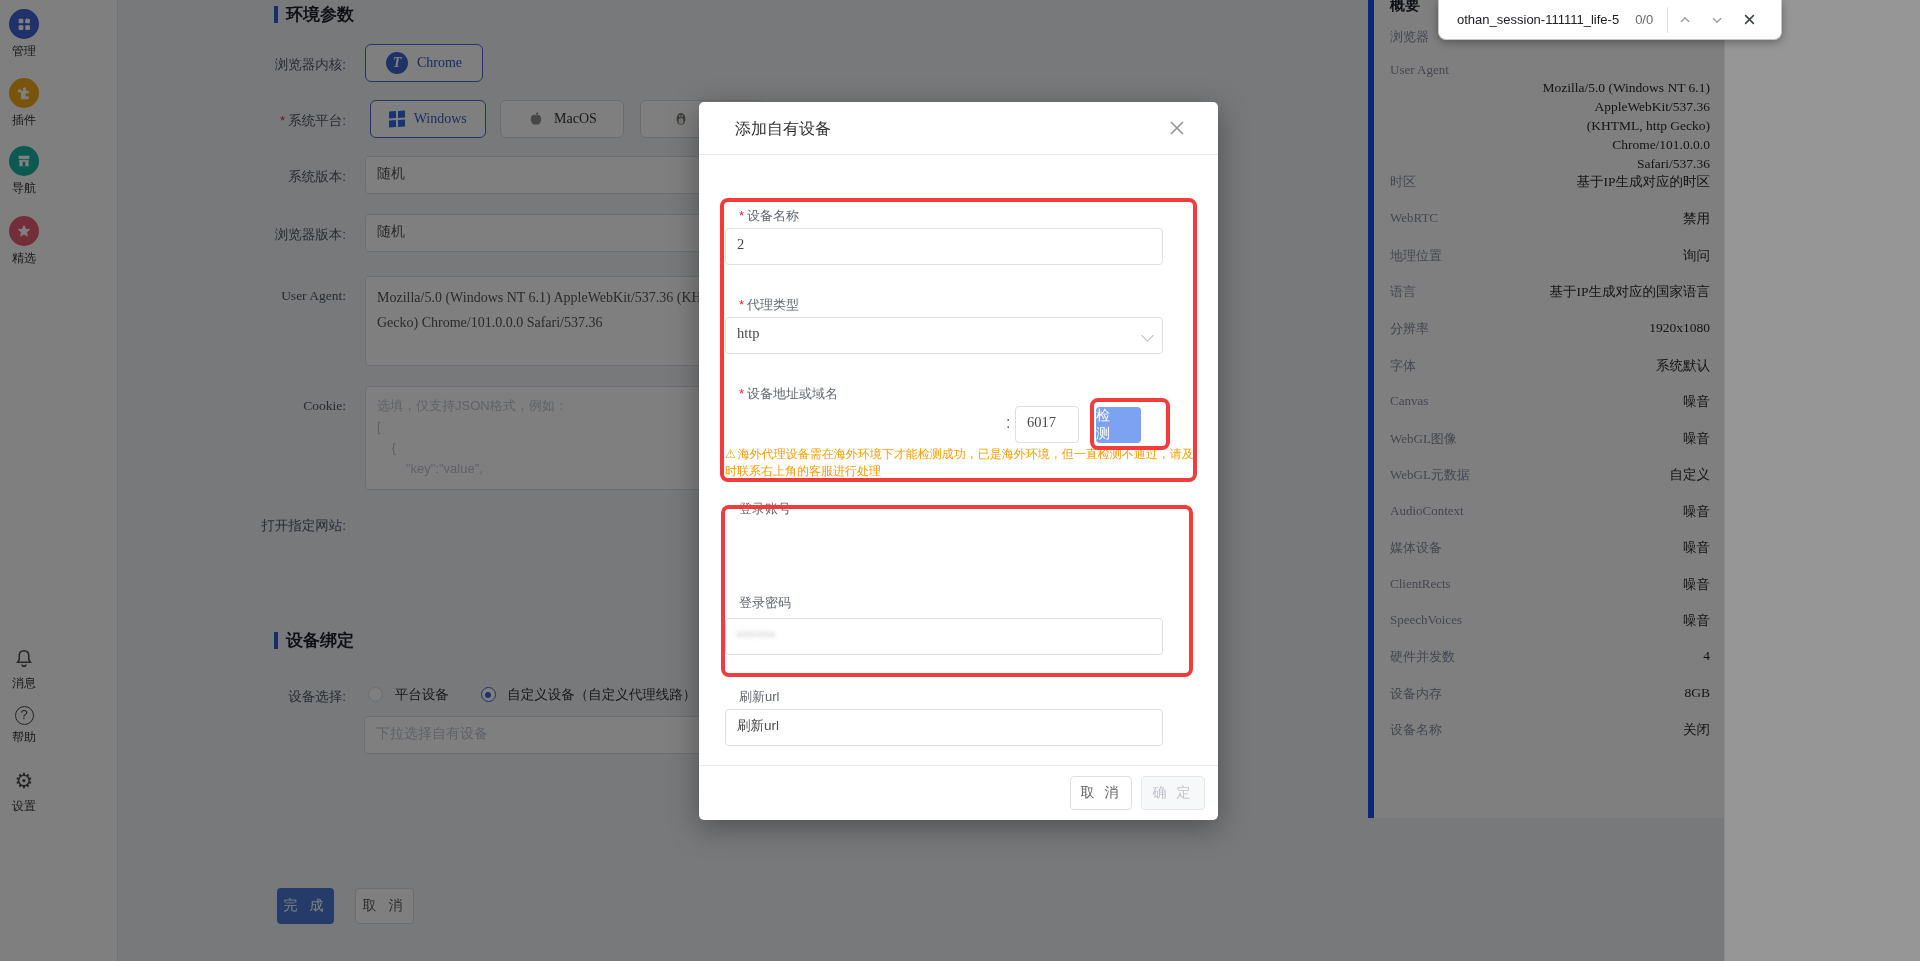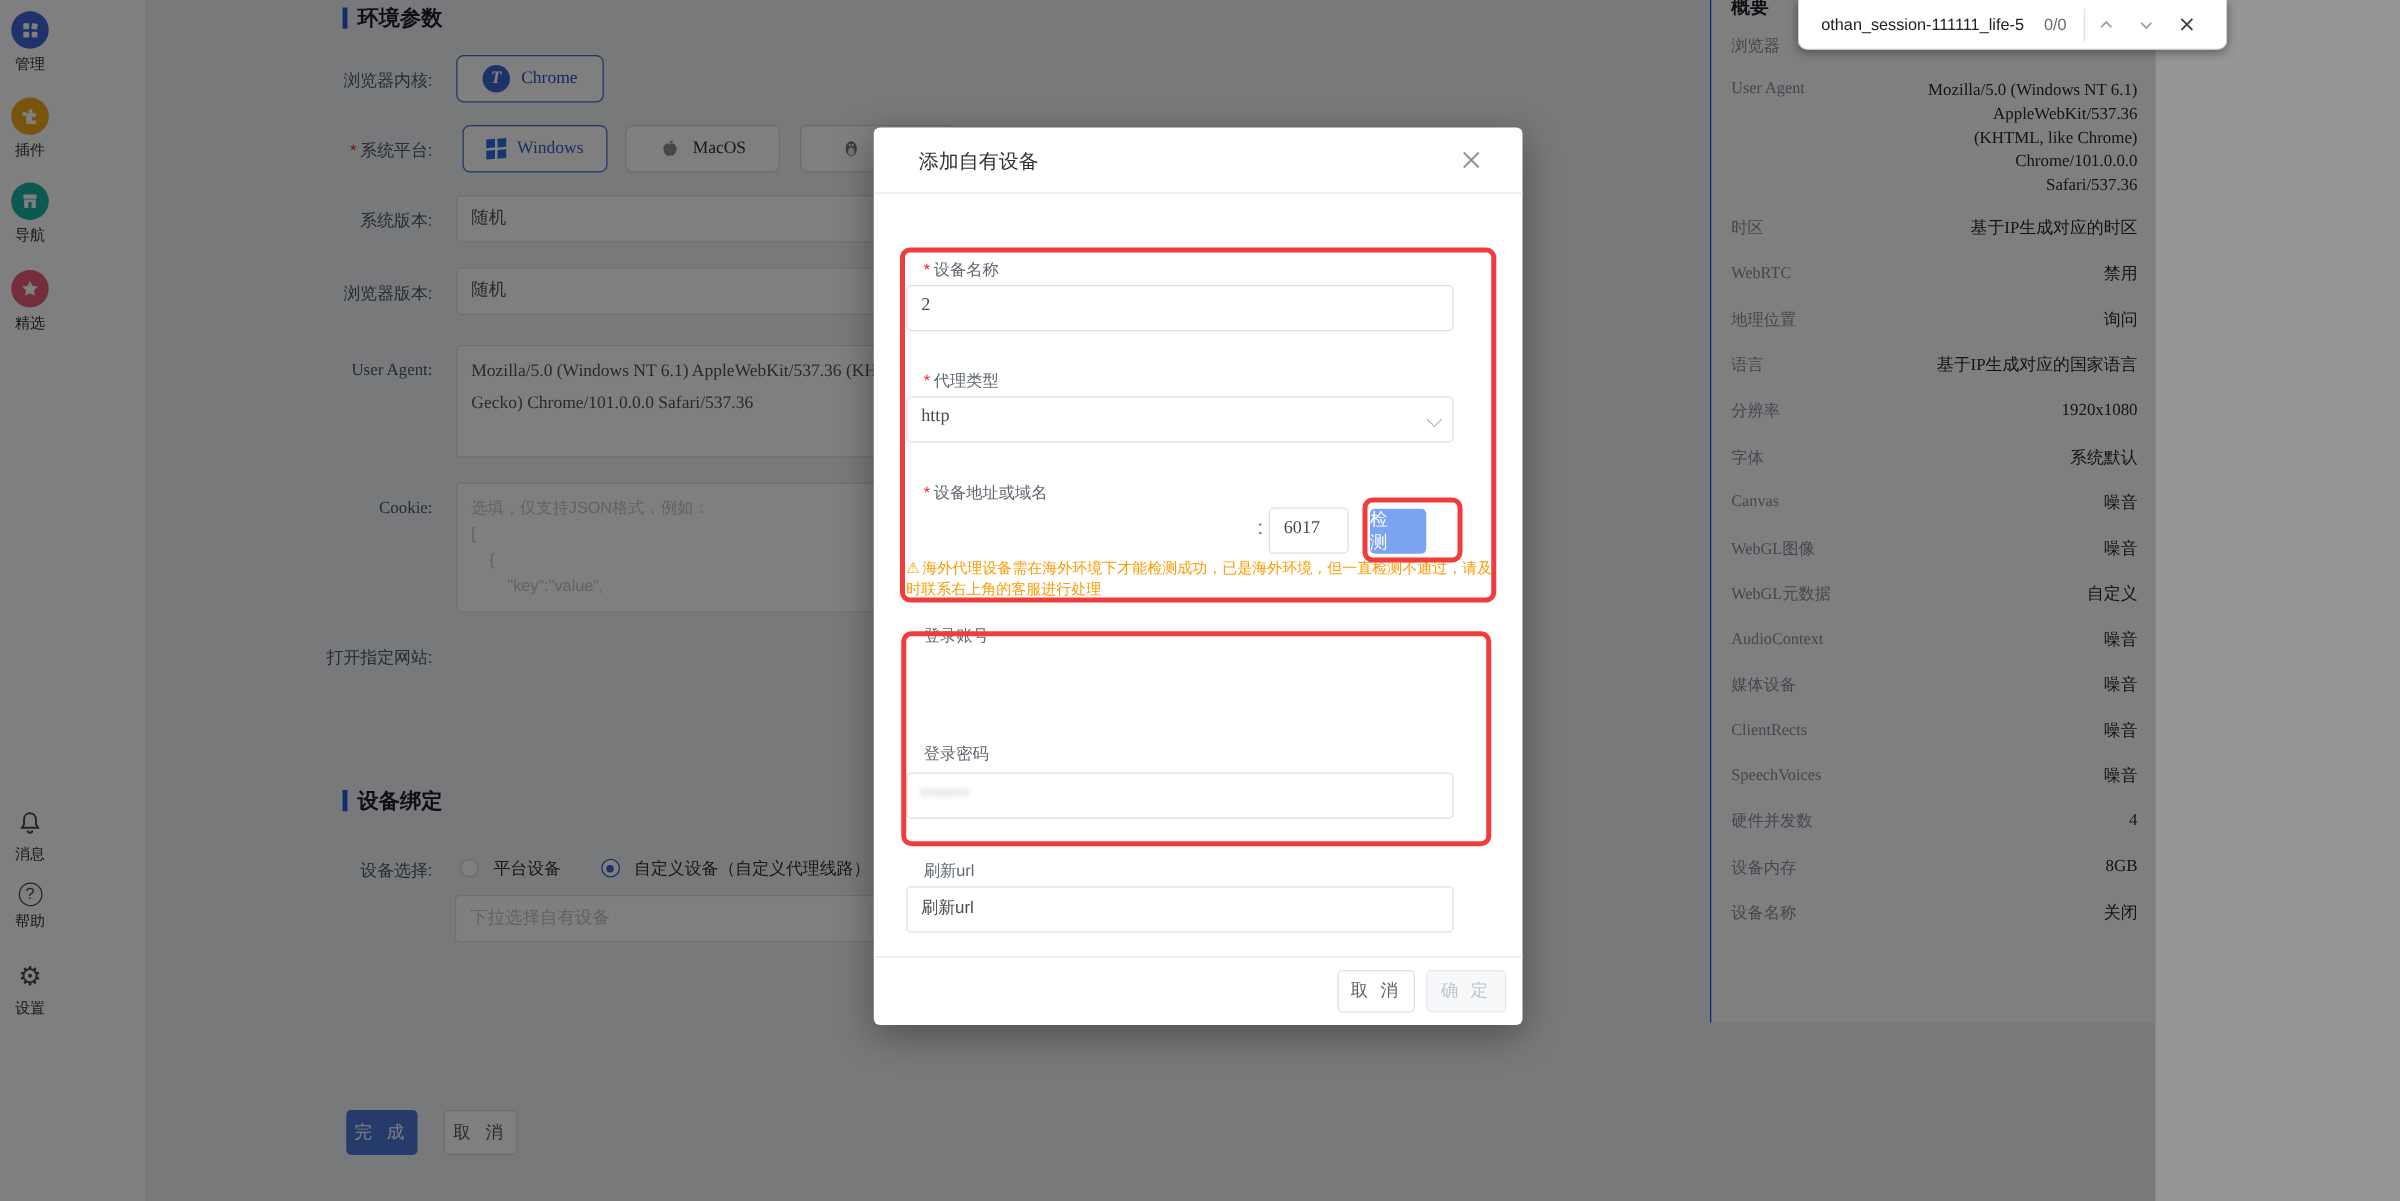--- a/index.html
+++ b/index.html
@@ -29,26 +29,26 @@
   .chrome-ic{width:22px;height:22px;border-radius:50%;background:#3a66d1;color:#fff;display:flex;align-items:center;justify-content:center;font-family:"Liberation Serif",serif;font-weight:bold;font-size:14px;font-style:italic;}
   .win-logo{display:grid;grid-template-columns:7px 7px;grid-template-rows:7px 7px;gap:1.5px;transform:skewY(-4deg);}
   .win-logo span{background:#2e6be0;}
   .radio{width:15px;height:15px;border-radius:50%;border:1px solid #d9d9d9;background:#fff;display:inline-block;vertical-align:-3px;}
   .radio.on{border:1px solid #3a5fd0;position:relative;}
   .radio.on::after{content:"";position:absolute;left:3.5px;top:3.5px;width:6px;height:6px;border-radius:50%;background:#3a5fd0;}
   .btn-primary{position:absolute;background:#4a78d6;color:#fff;border:none;border-radius:4px;font-size:14px;letter-spacing:4px;display:flex;align-items:center;justify-content:center;}
   .btn-ghost{position:absolute;background:#fff;color:#595959;border:1px solid #d9d9d9;border-radius:4px;font-size:14px;letter-spacing:4px;display:flex;align-items:center;justify-content:center;}
 
   
-  .rpanel{position:absolute;left:1368px;top:0;width:356px;height:818px;background:#fff;border-left:1px solid #1d4ed8;z-index:1;}
+  .rpanel{position:absolute;left:1368px;top:0;width:356px;height:818px;background:#fff;border-left:6px solid #1d4ed8;z-index:1;}
   .sum-title{position:absolute;left:16px;top:-4px;font-size:15px;font-weight:bold;color:#1d2129;}
   .sum-row{position:absolute;left:16px;right:14px;display:flex;justify-content:space-between;}
   .sum-label{font-size:13px;color:#8b8fa3;font-family:Liberation Serif, serif;}
   .sum-value{font-size:13.5px;color:#2b2b2b;font-family:"Liberation Serif",serif;text-align:right;}
-  .ua-block{position:absolute;left:16px;right:14px;display:flex;justify-content:space-between;}
+  .ua-block{position:absolute;left:16px;right:14px;display:flex;justify-content:space-between;flex-direction:column;}
   .ua-lines{text-align:right;font-size:13.5px;color:#2b2b2b;font-family:"Liberation Serif",serif;line-height:19px;}
 
   
   .strip{position:absolute;left:1724px;top:0;width:196px;height:961px;background:#969696;z-index:10;border-left:1px solid #8a8a8a;}
 
   
   .overlay{position:absolute;left:0;top:0;width:1724px;height:961px;background:rgba(0,0,0,0.5);z-index:50;}
 
   
   .modal{position:absolute;left:699px;top:102px;width:519px;height:718px;background:#fff;border-radius:5px;box-shadow:0 8px 30px rgba(0,0,0,.35);z-index:60;}
@@ -219,21 +219,21 @@
     <div class="sum-row" style="top:28px">
       <span class="sum-label">浏览器</span>
       <span class="sum-value"></span>
     </div>
 
     <div class="ua-block" style="top:62px">
       <span class="sum-label">User Agent</span>
       <span class="ua-lines">
         <span>Mozilla/5.0 (Windows NT 6.1)</span><br>
         <span>AppleWebKit/537.36</span><br>
-        <span>(KHTML, like Chrome)</span><br>
+        <span>(KHTML, http Gecko)</span><br>
         <span>Chrome/101.0.0.0</span><br>
         <span>Safari/537.36</span>
       </span>
     </div>
 
     <div class="sum-row" style="top:173px">
         <span class="sum-label">时区</span>
         <span class="sum-value">基于IP生成对应的时区</span>
       </div>
     <div class="sum-row" style="top:210px">

